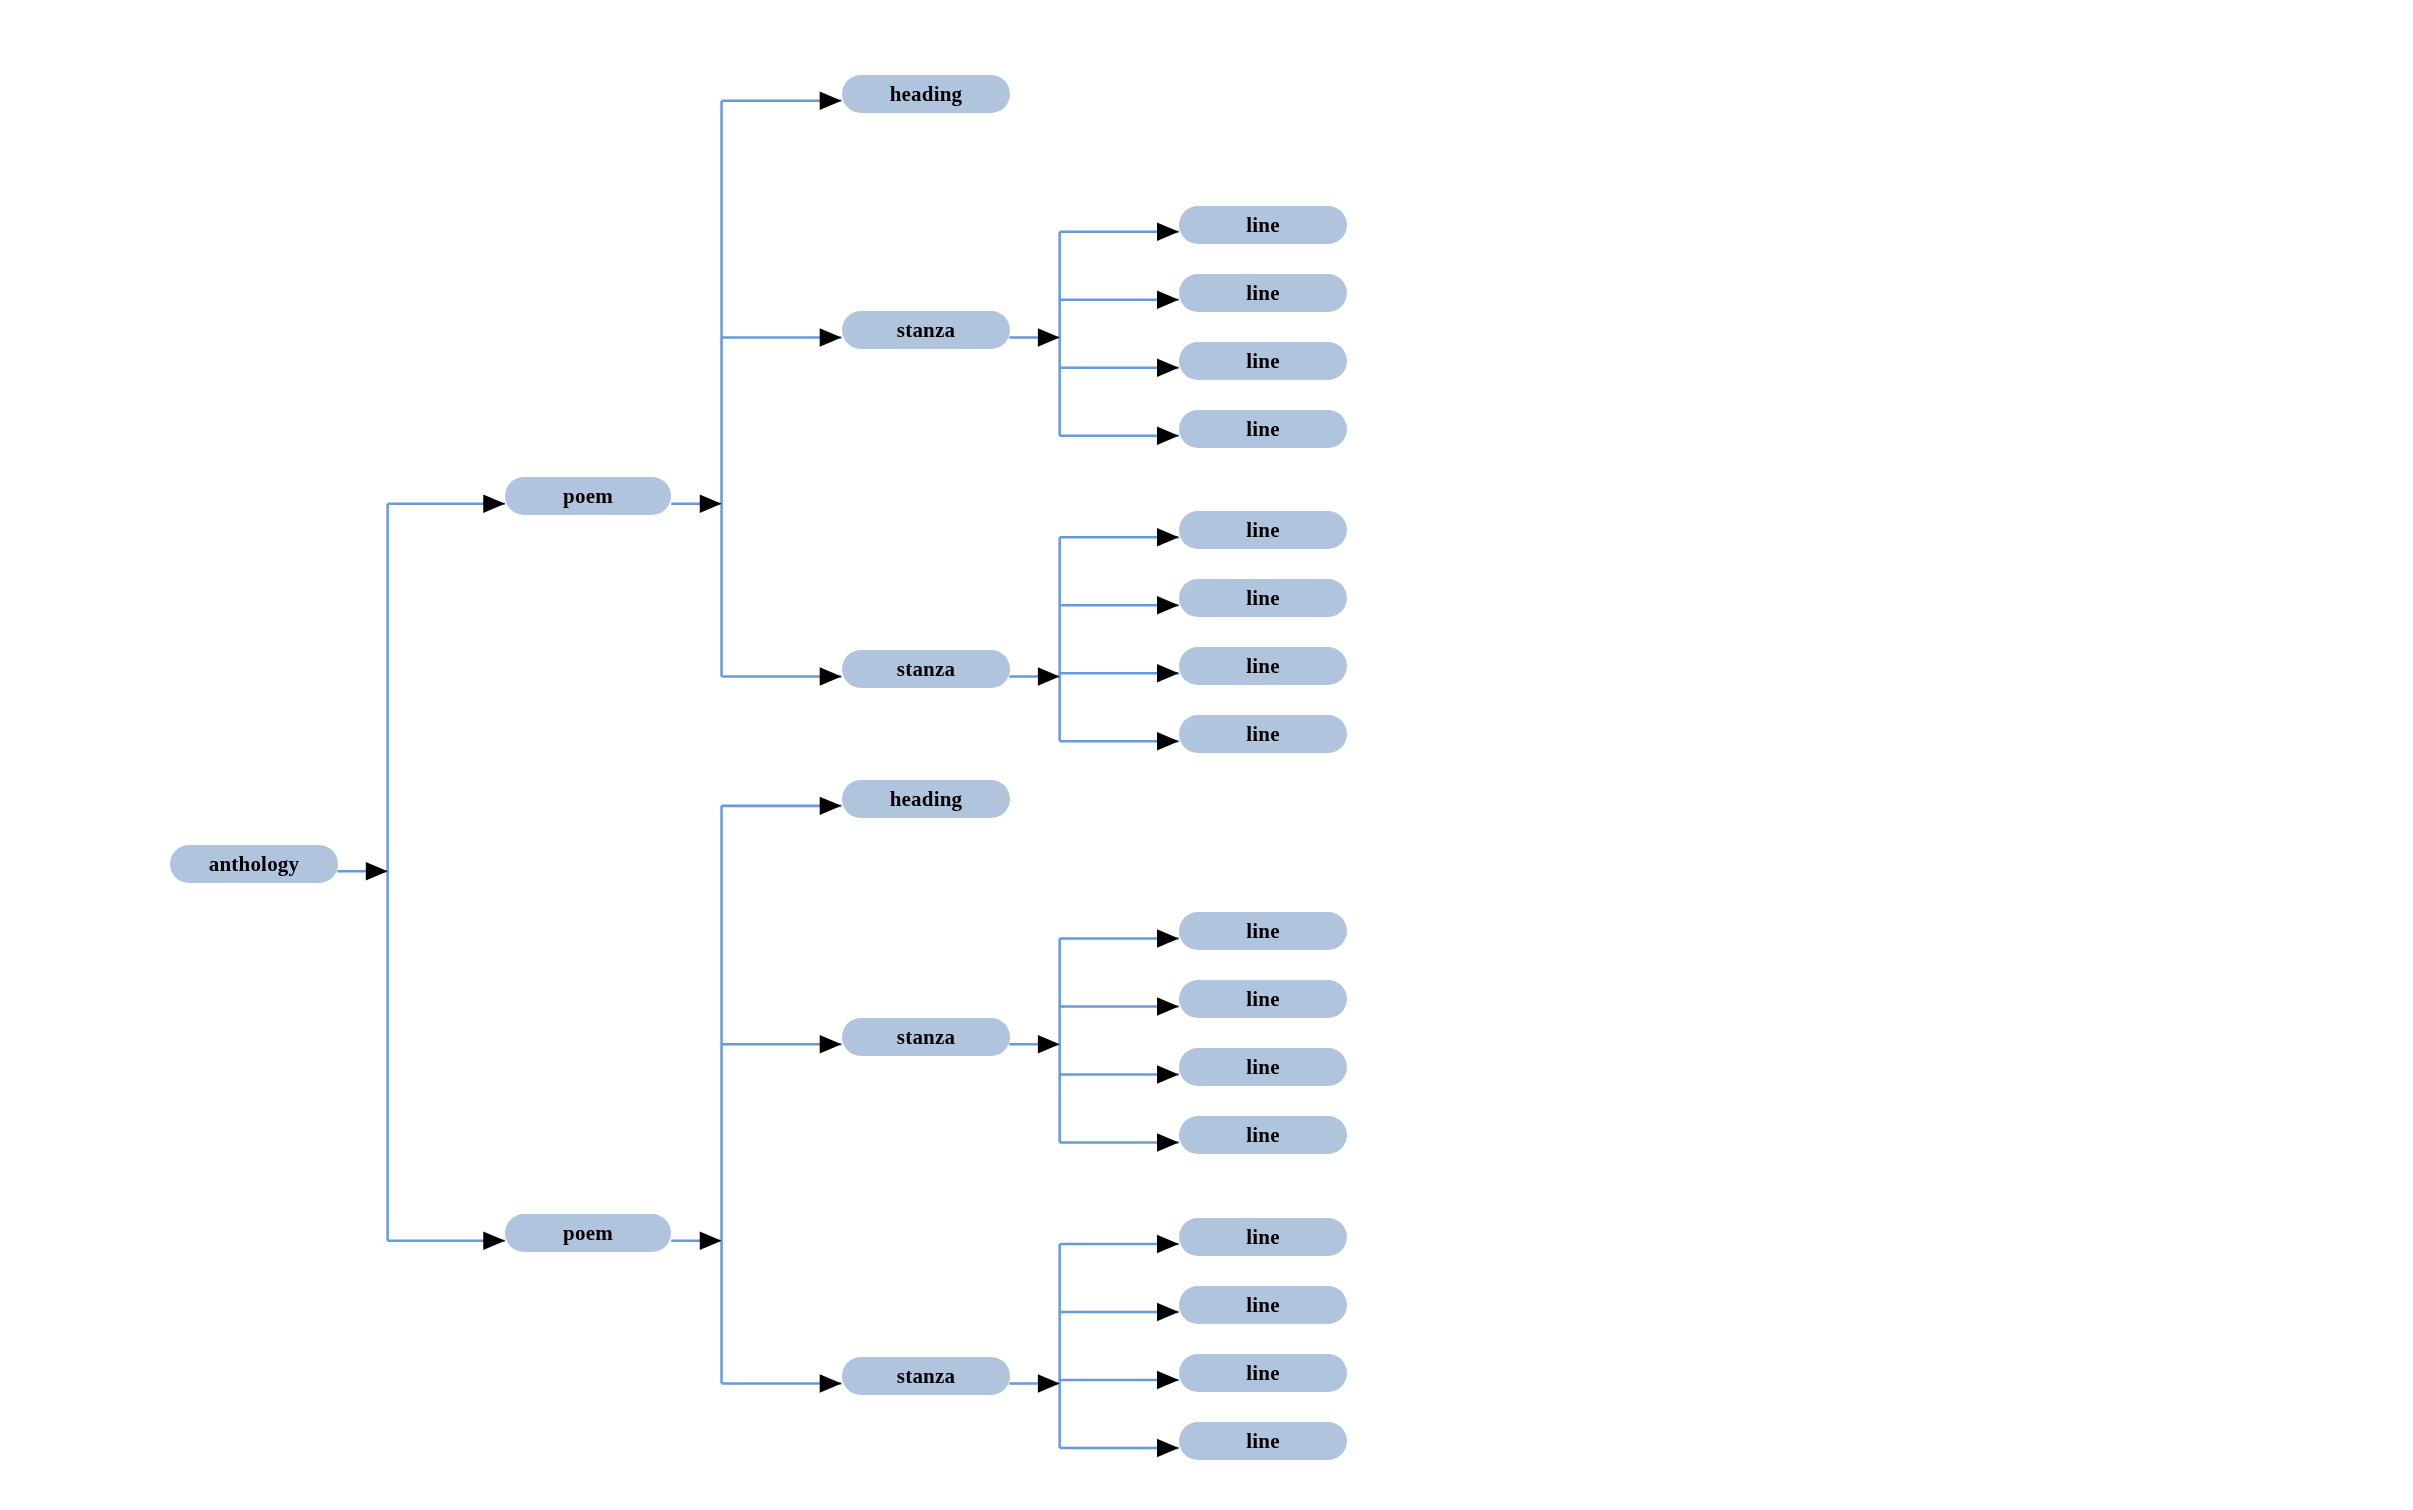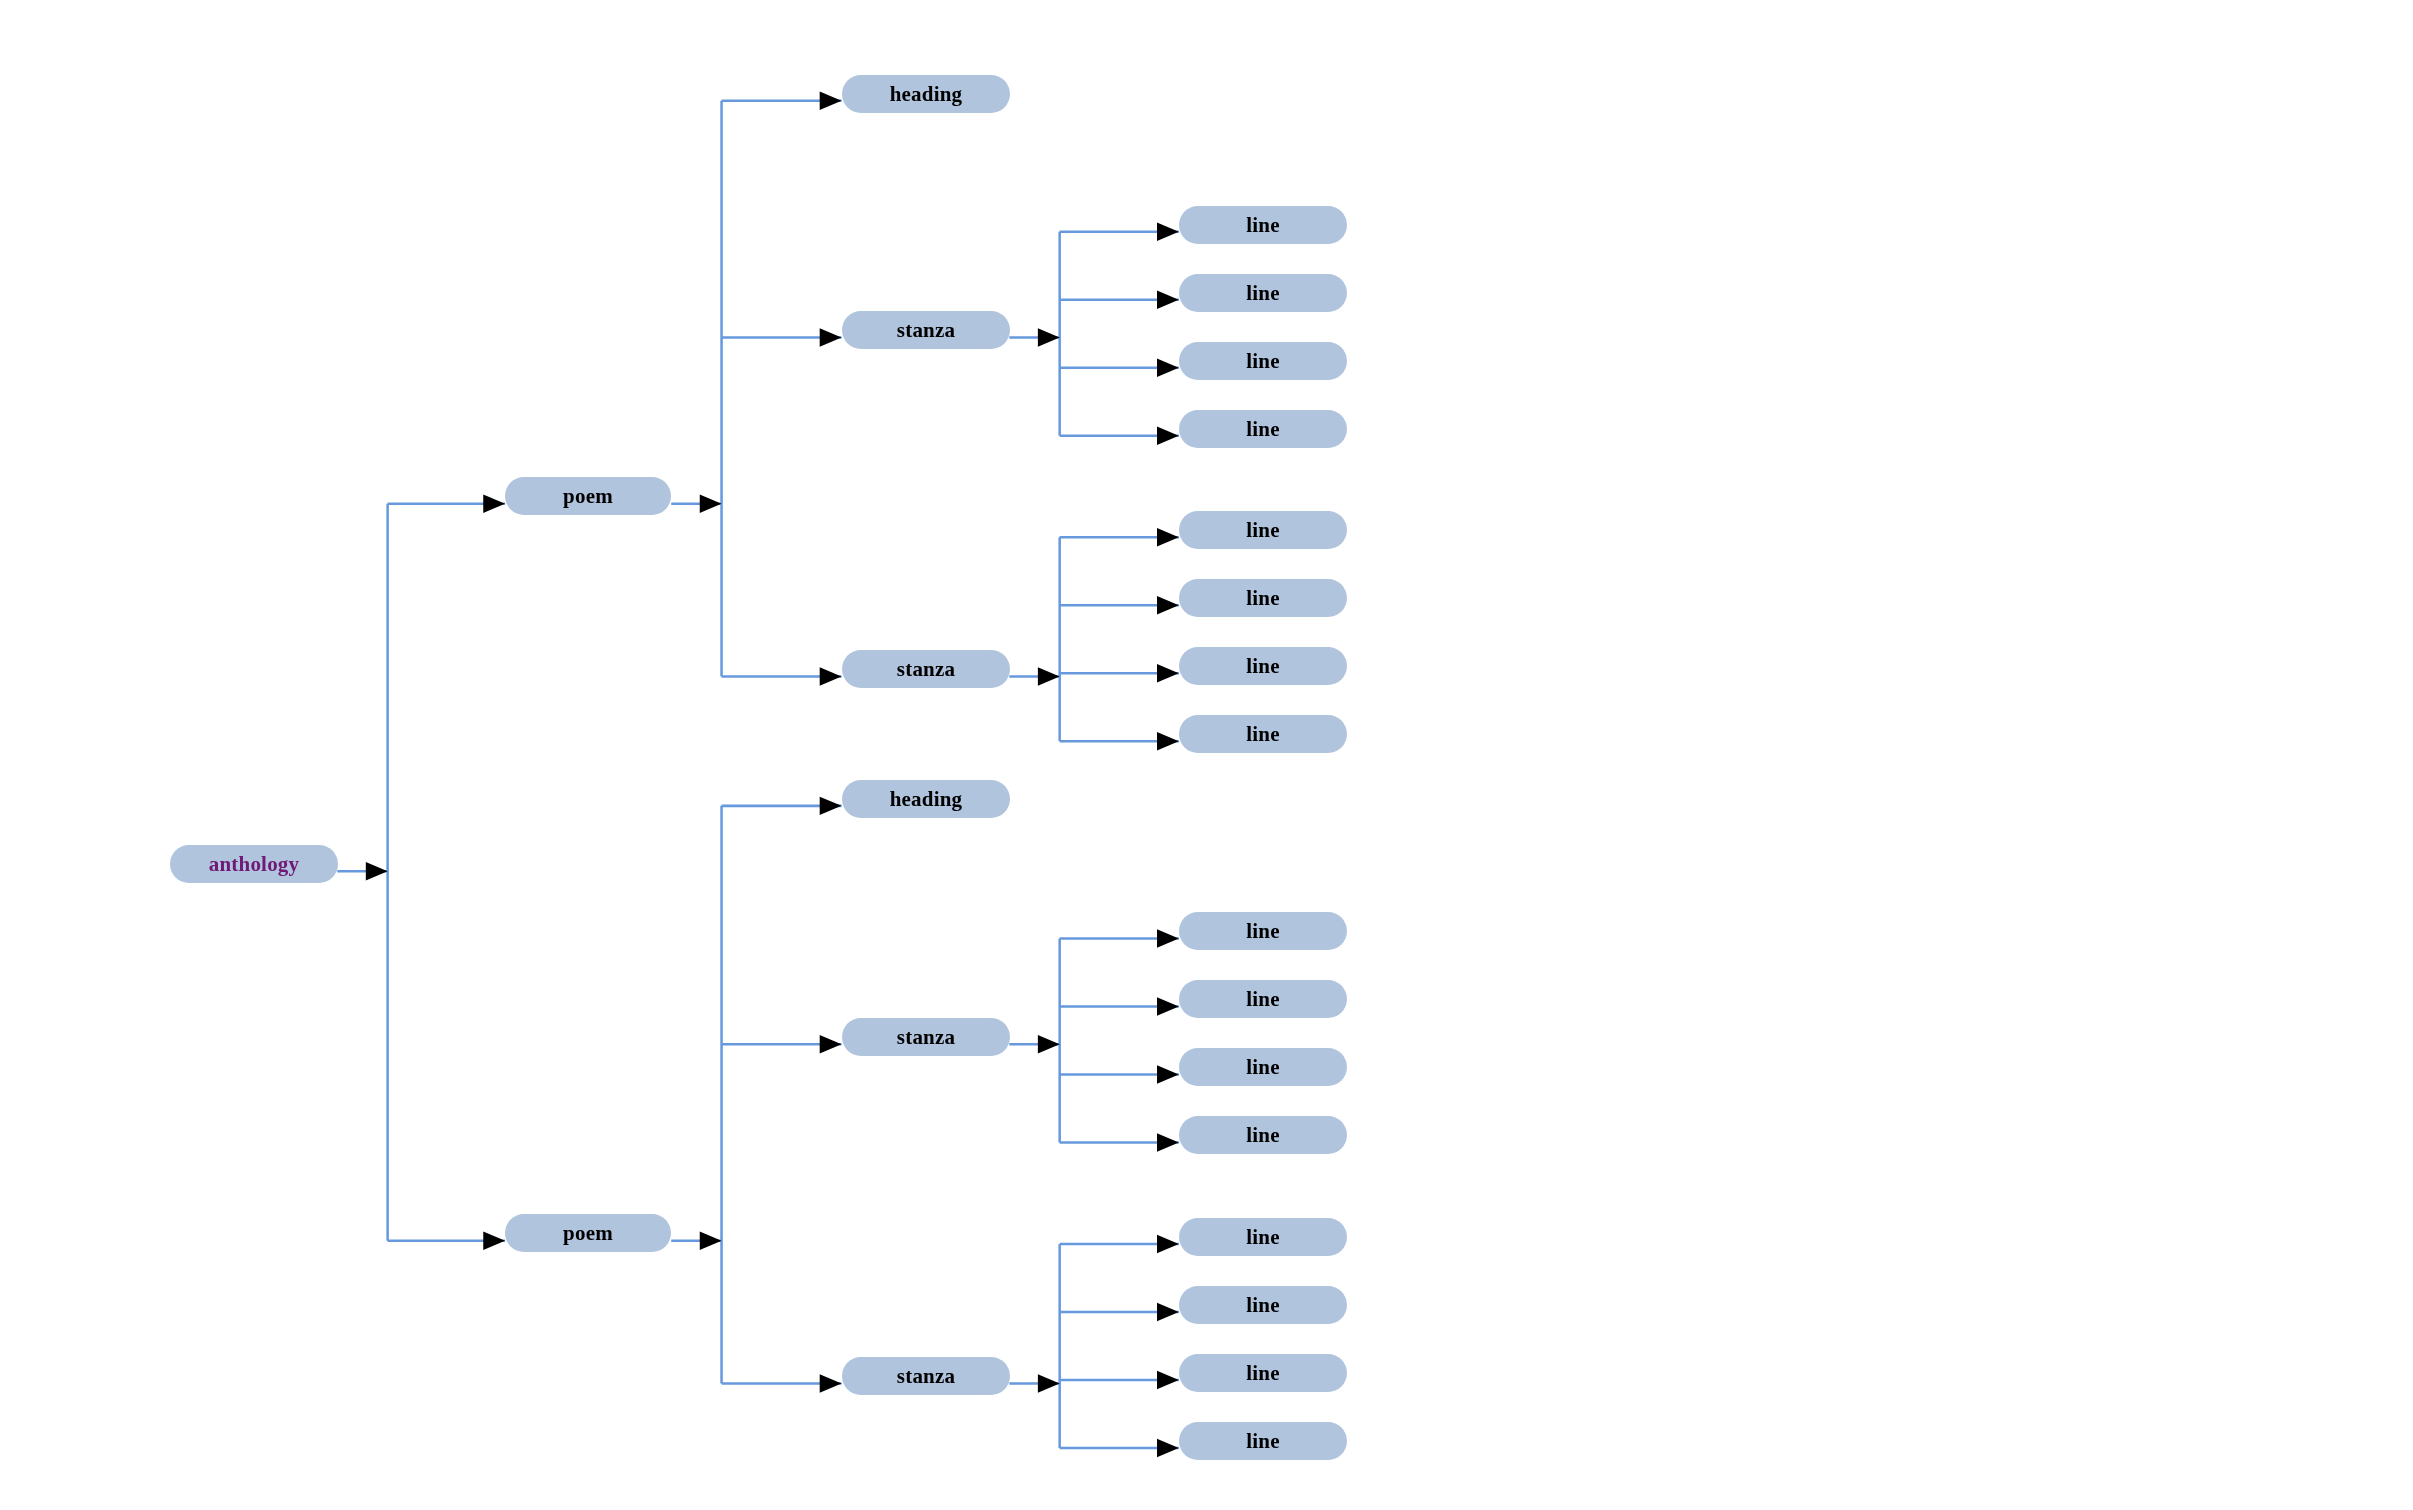--- a/index.html
+++ b/index.html
@@ -125,21 +125,21 @@
         <path d="M 1379 1269 L 1405 1280 L 1379 1291 Z" fill="#000000"></path>
         <path d="M 1379 1350 L 1405 1361 L 1379 1372 Z" fill="#000000"></path>
         <path d="M 1237 1637 L 1263 1648 L 1237 1659 Z" fill="#000000"></path>
         <path d="M 1379 1471 L 1405 1482 L 1379 1493 Z" fill="#000000"></path>
         <path d="M 1379 1552 L 1405 1563 L 1379 1574 Z" fill="#000000"></path>
         <path d="M 1379 1633 L 1405 1644 L 1379 1655 Z" fill="#000000"></path>
         <path d="M 1379 1714 L 1405 1725 L 1379 1736 Z" fill="#000000"></path>
       </g>
   </svg>
 
-  <div class="node lvl-root" style="left: 170px; top: 845px; background: rgb(176, 196, 222); color: #701a75;">
+  <div class="node lvl-root" style="left: 170px; top: 845px; background: rgb(176, 196, 222); color: #000000;">
       <span>anthology</span>
     </div>
 
   <div class="node lvl-poem" style="left: 505px; top: 477px; background: rgb(176, 196, 222); color: rgb(0, 0, 0);">
       <span>poem</span>
     </div>
   <div class="node lvl-mid" style="left: 842px; top: 75px; background: rgb(176, 196, 222); color: rgb(0, 0, 0);">
       <span>heading</span>
     </div>
   <div class="node lvl-mid" style="left: 842px; top: 311px; background: rgb(176, 196, 222); color: rgb(0, 0, 0);">

